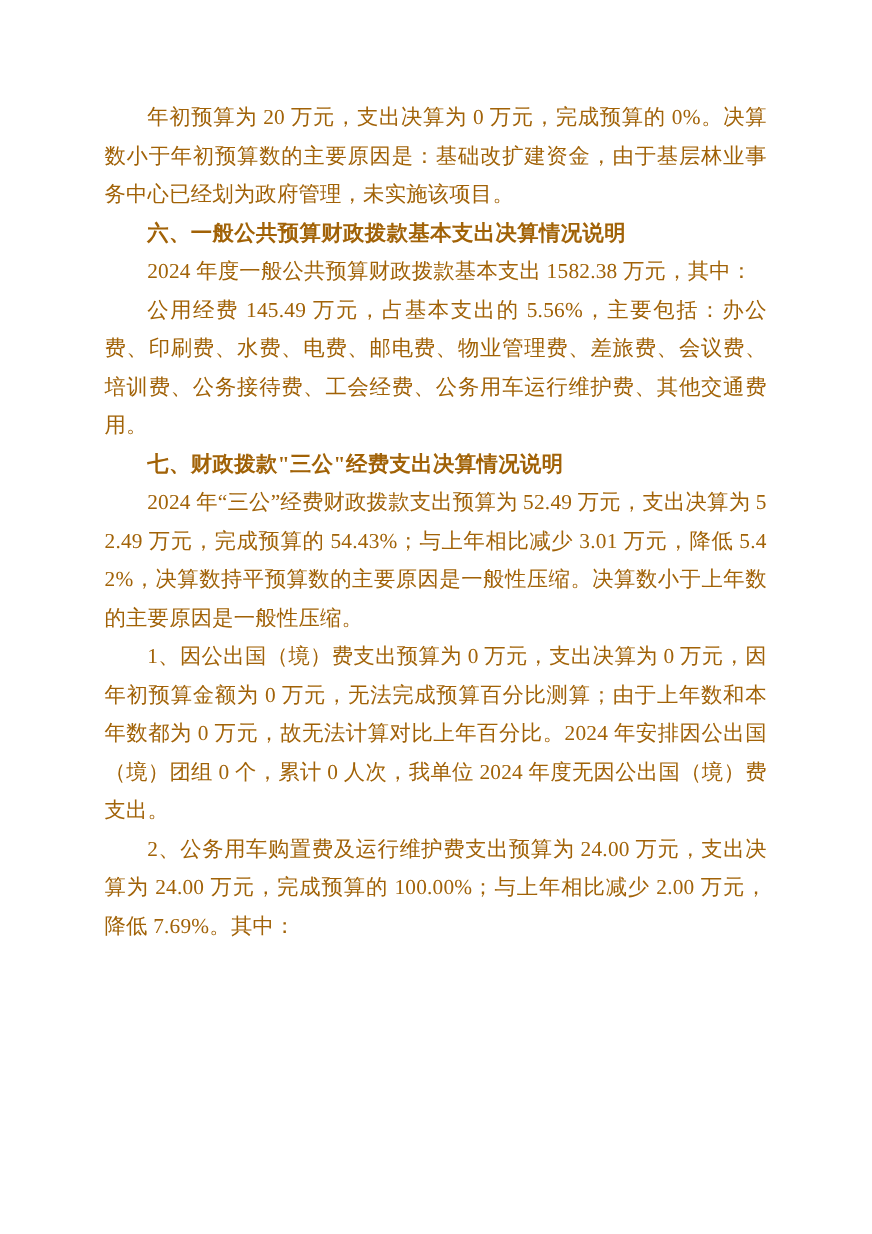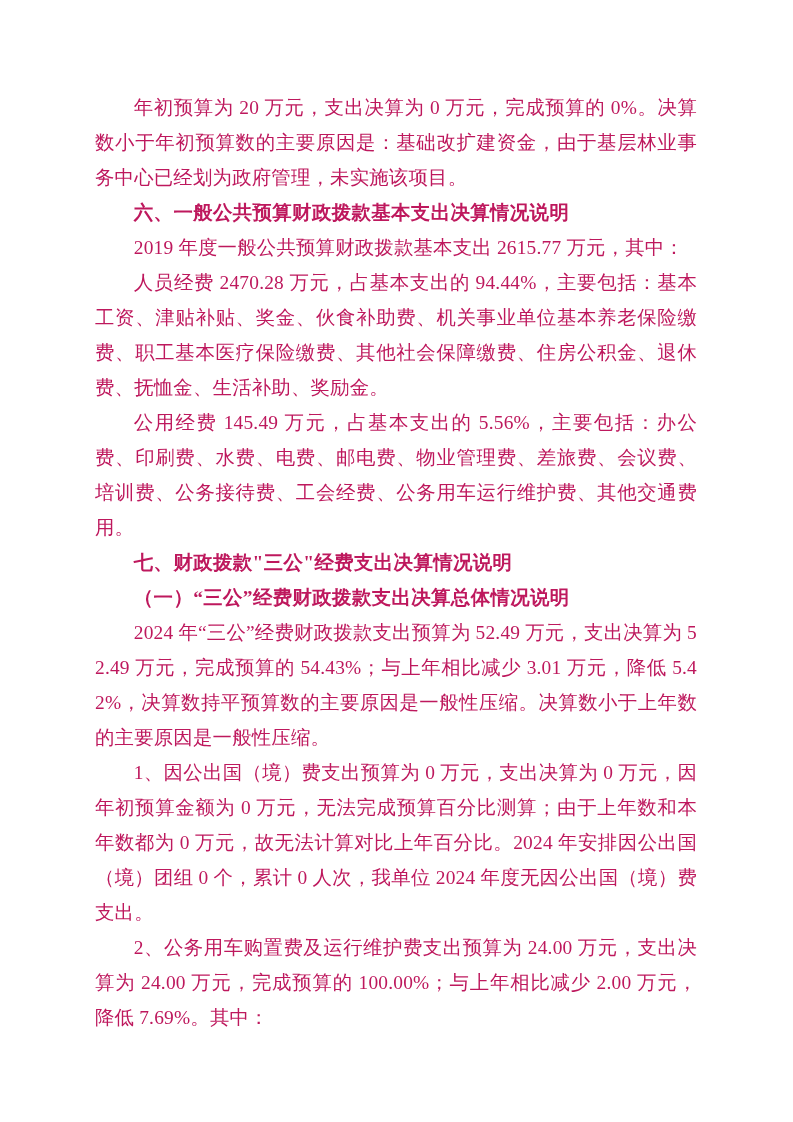--- a/index.html
+++ b/index.html
@@ -10,21 +10,21 @@
   }
 
   
   .page {
     position: relative;
     width: 793px;
     height: 1122px;
     margin: 0 auto;
     box-sizing: border-box;
     background: #ffffff;
-    color: #be185d;
+    color: #a16207;
     padding: 90px 96px 40px 95px;
     overflow: hidden;
     font-family: "Liberation Serif", "DejaVu Serif", serif;
     font-size: 19.4px;
     line-height: 35px;
     text-align: justify;
     text-align-last: left;
     letter-spacing: 0.2px;
   }
 
@@ -43,29 +43,27 @@
 </style>
 </head>
 <body>
 
 <div class="page">
 
   <p class="para">年初预算为 20 万元，支出决算为 0 万元，完成预算的 0%。决算数小于年初预算数的主要原因是：基础改扩建资金，由于基层林业事务中心已经划为政府管理，未实施该项目。</p>
 
   <p class="para heading">六、一般公共预算财政拨款基本支出决算情况说明</p>
 
-  <p class="para">2019 年度一般公共预算财政拨款基本支出 2615.77 万元，其中：</p>
+  <p class="para">2024 年度一般公共预算财政拨款基本支出 1582.38 万元，其中：</p>
 
-  <p class="para">人员经费 2470.28 万元，占基本支出的 94.44%，主要包括：基本工资、津贴补贴、奖金、伙食补助费、机关事业单位基本养老保险缴费、职工基本医疗保险缴费、其他社会保障缴费、住房公积金、退休费、抚恤金、生活补助、奖励金。</p>
 
   <p class="para">公用经费 145.49 万元，占基本支出的 5.56%，主要包括：办公费、印刷费、水费、电费、邮电费、物业管理费、差旅费、会议费、培训费、公务接待费、工会经费、公务用车运行维护费、其他交通费用。</p>
 
   <p class="para heading">七、财政拨款"三公"经费支出决算情况说明</p>
 
-  <p class="para heading">（一）“三公”经费财政拨款支出决算总体情况说明</p>
 
   <p class="para">2024 年“三公”经费财政拨款支出预算为 52.49 万元，支出决算为 52.49 万元，完成预算的 54.43%；与上年相比减少 3.01 万元，降低 5.42%，决算数持平预算数的主要原因是一般性压缩。决算数小于上年数的主要原因是一般性压缩。</p>
 
 
   <p class="para">1、因公出国（境）费支出预算为 0 万元，支出决算为 0 万元，因年初预算金额为 0 万元，无法完成预算百分比测算；由于上年数和本年数都为 0 万元，故无法计算对比上年百分比。2024 年安排因公出国（境）团组 0 个，累计 0 人次，我单位 2024 年度无因公出国（境）费支出。</p>
 
   <p class="para">2、公务用车购置费及运行维护费支出预算为 24.00 万元，支出决算为 24.00 万元，完成预算的 100.00%；与上年相比减少 2.00 万元，降低 7.69%。其中：</p>
 
 </div>
 

